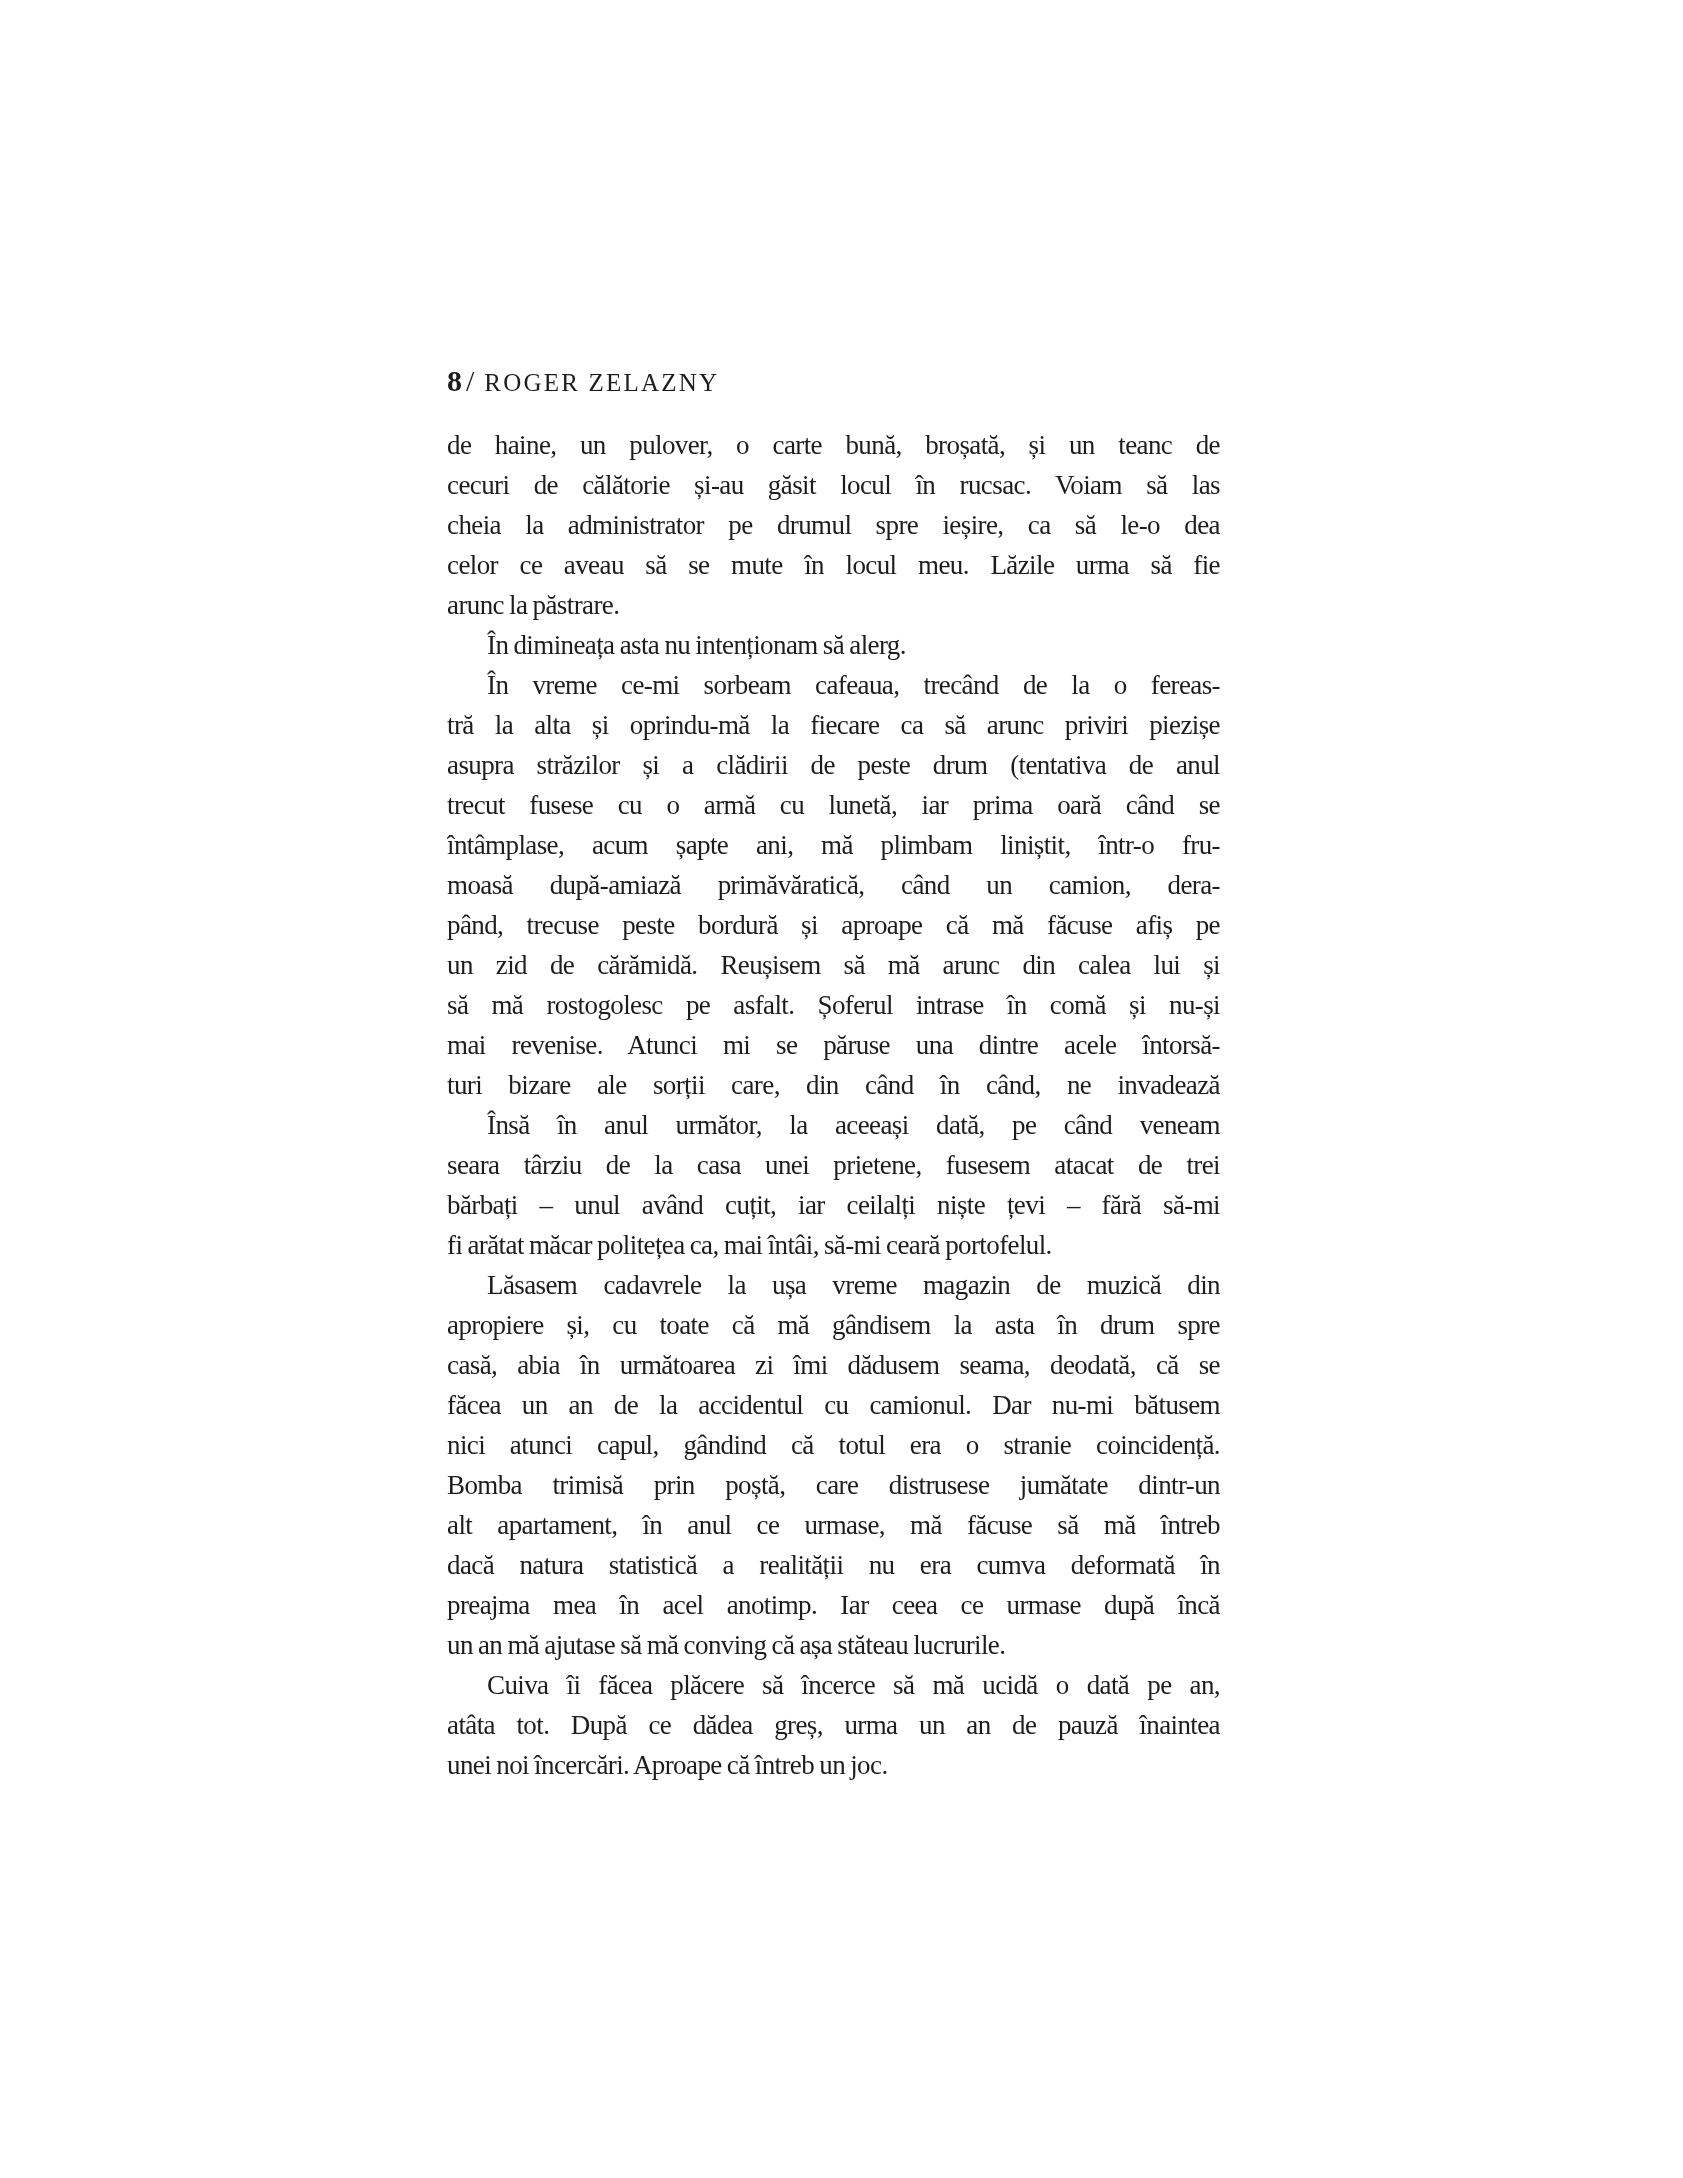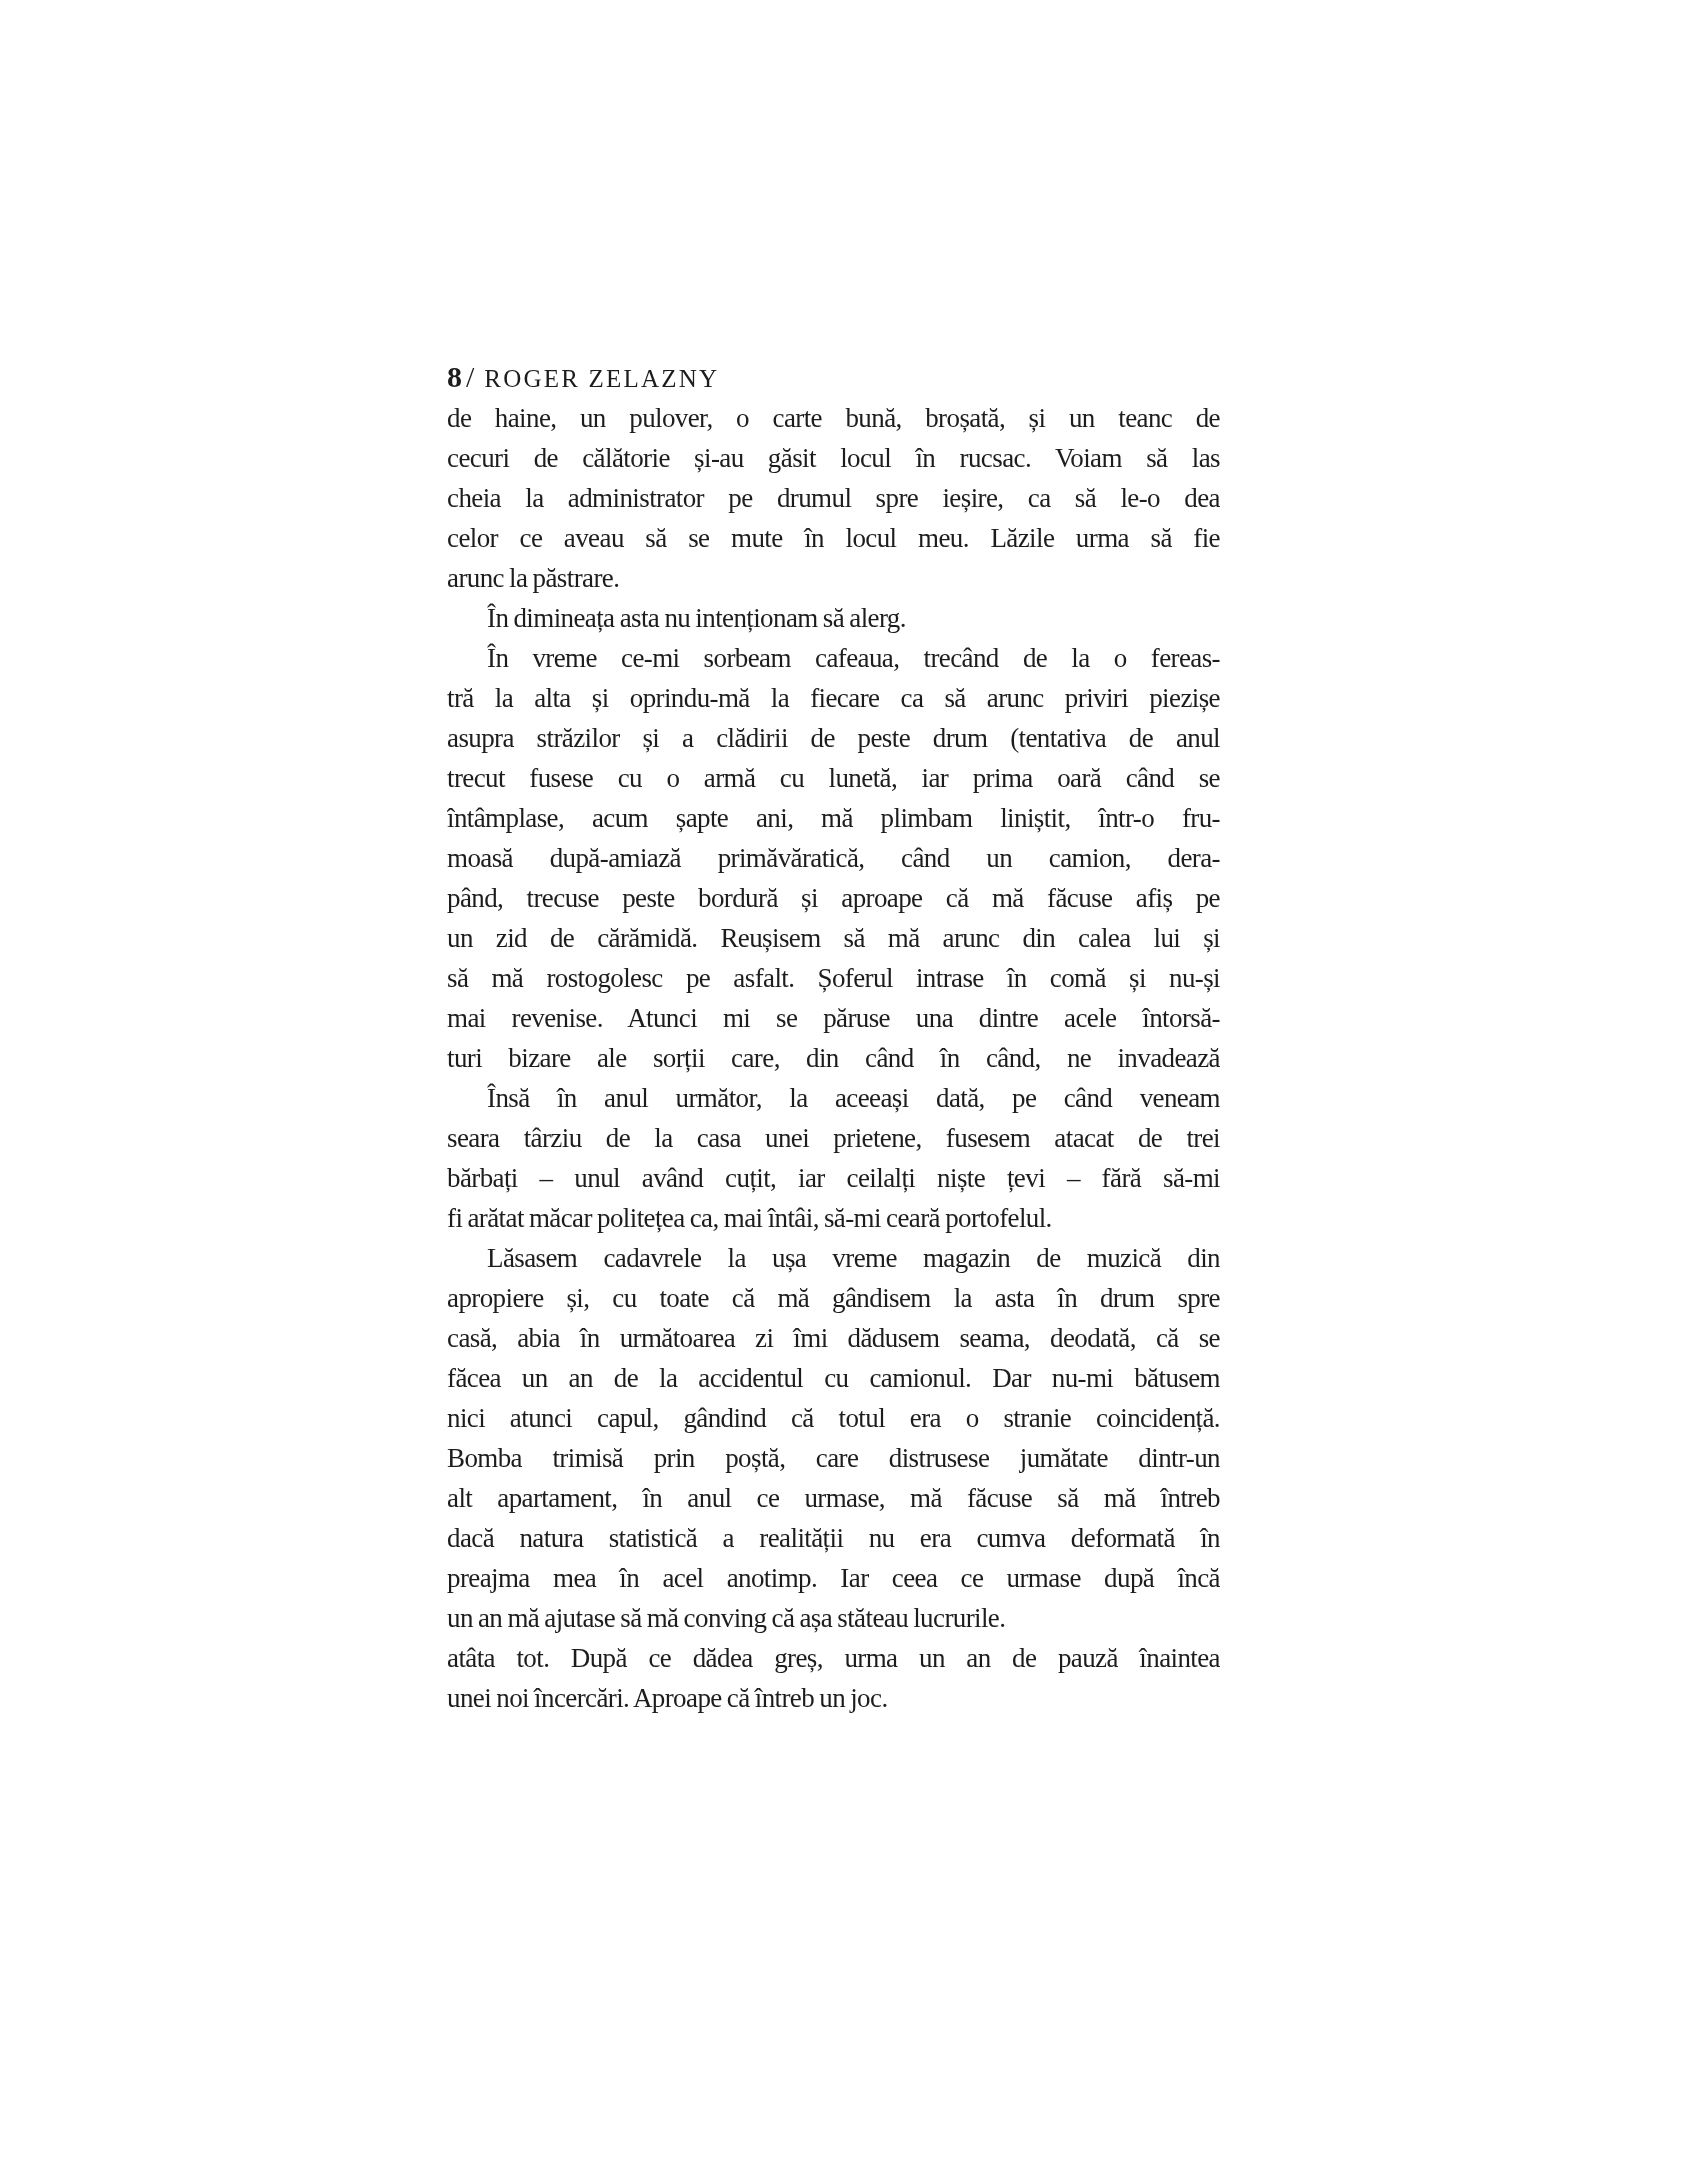--- a/index.html
+++ b/index.html
@@ -15,22 +15,23 @@
     color: #1d1d1f;
   }
   .page {
     position: absolute;
     left: 447px;
     top: 360px;
     width: 773px;
   }
   .running-header {
     height: 38px;
+    margin-bottom: 27px;
     font-size: 30px;
-    line-height: 34px;
+    line-height: 42px;
     white-space: nowrap;
   }
   .running-header .pagenum {
     font-weight: bold;
     letter-spacing: 0;
   }
   .running-header .sep {
     margin-left: 4px;
     margin-right: 10px;
     font-weight: normal;
@@ -108,18 +109,19 @@
         <div class="line">casă, abia în următoarea zi îmi dădusem seama, deodată, că se</div>
         <div class="line">făcea un an de la accidentul cu camionul. Dar nu-mi bătusem</div>
         <div class="line">nici atunci capul, gândind că totul era o stranie coincidență.</div>
         <div class="line">Bomba trimisă prin poștă, care distrusese jumătate dintr-un</div>
         <div class="line">alt apartament, în anul ce urmase, mă făcuse să mă întreb</div>
         <div class="line">dacă natura statistică a realității nu era cumva deformată în</div>
         <div class="line">preajma mea în acel anotimp. Iar ceea ce urmase după încă</div>
         <div class="line last">un an mă ajutase să mă conving că așa stăteau lucrurile.</div>
       </div>
       <div class="paragraph">
+        <div class="line indent">Cuiva îi făcea plăcere să încerce să mă ucidă o dată pe an,</div>
         <div class="line">atâta tot. După ce dădea greș, urma un an de pauză înaintea</div>
         <div class="line last">unei noi încercări. Aproape că întreb un joc.</div>
       </div>
     </div>
 </div>
 
 
 </body></html>

